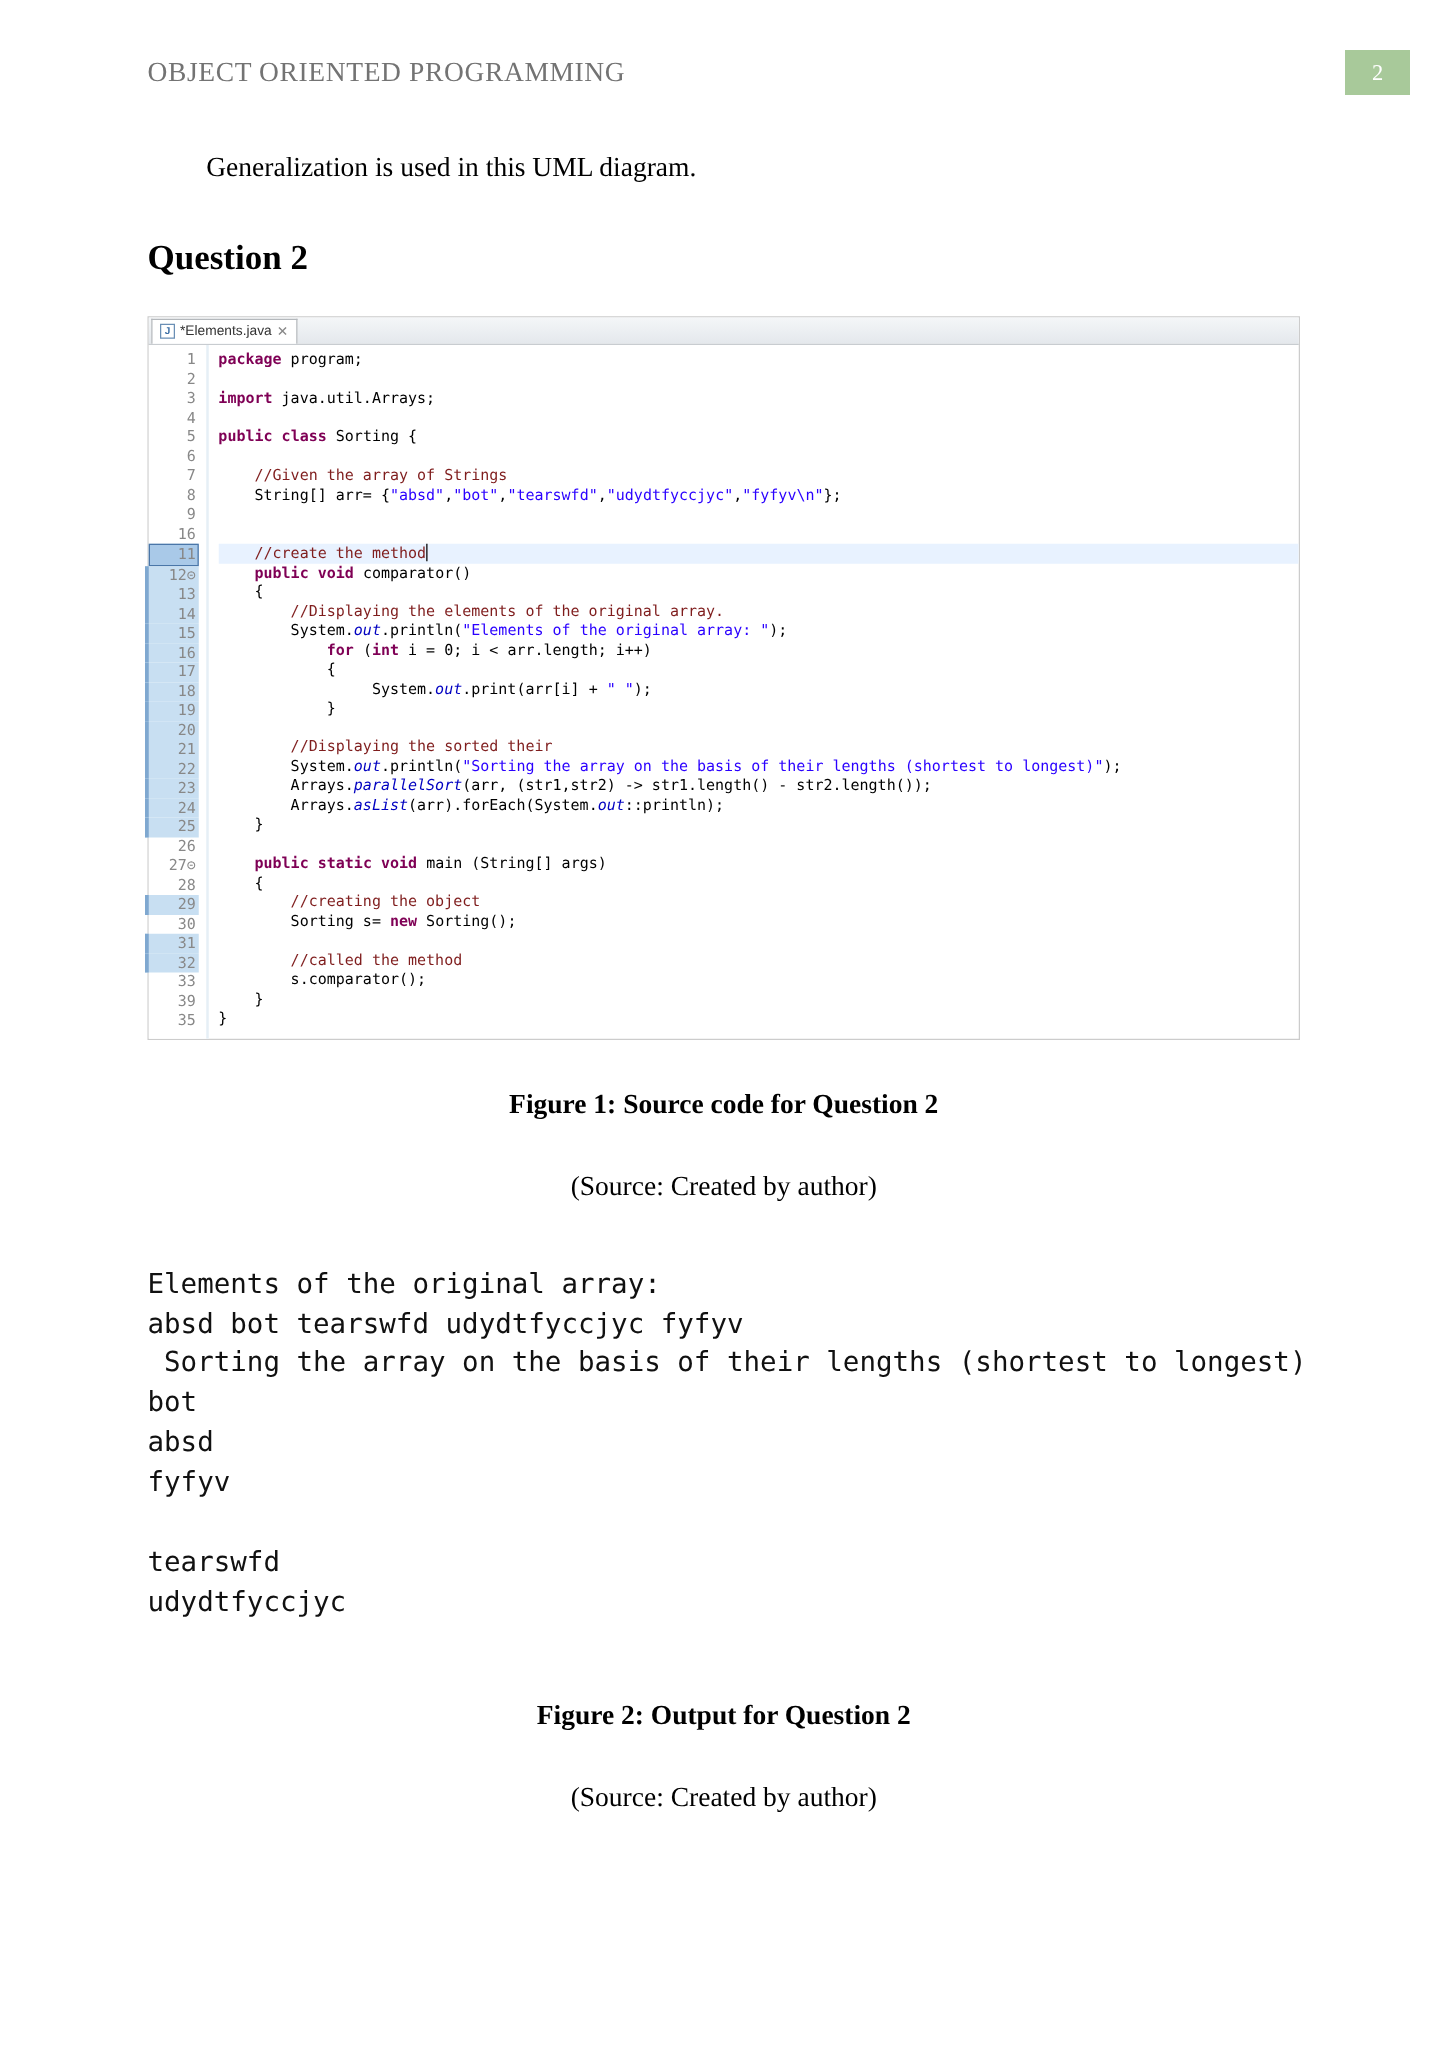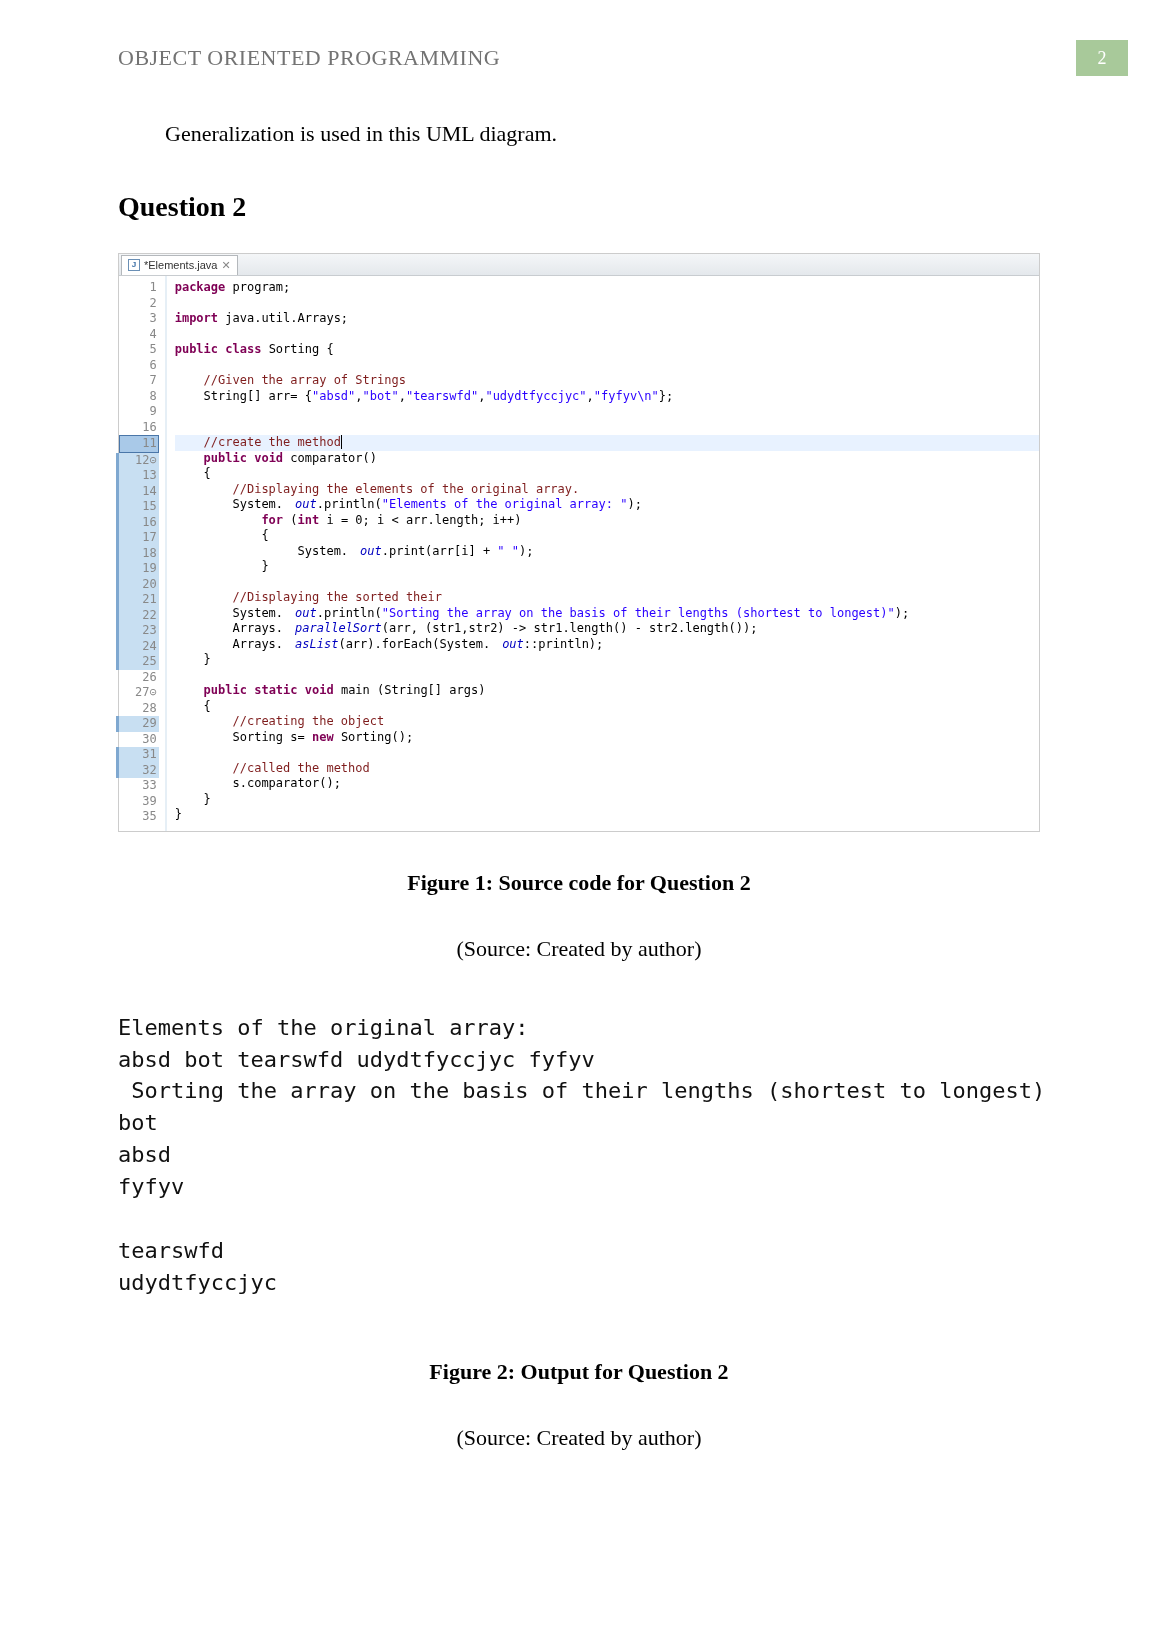--- a/index.html
+++ b/index.html
@@ -118,21 +118,21 @@
     white-space: pre;
     color: #000;
     flex: 1;
     overflow-x: auto;
   }
   .code-lines .l { display:block; }
   .hl-line { background: #e8f2ff; }
   .kw { color: #7f0055; font-weight: bold; text-align: center; }
   .cm { color: #7f1d1d; }
   .st { color: #2a00ff; }
-  .fld { color: #0000c0; font-style: italic; margin-left: 12px; }
+  .fld { color: #0000c0; font-style: italic; }
   .cursor { border-right: 1px solid #000; }
   .figure-caption {
     text-align: center;
     font-weight: bold;
     font-size: 22px;
     margin: 38px 118px 0 118px;
   }
   .figure-source {
     text-align: center;
     font-size: 22px;

